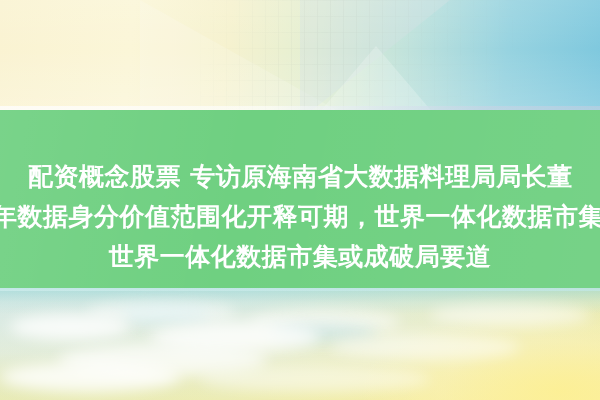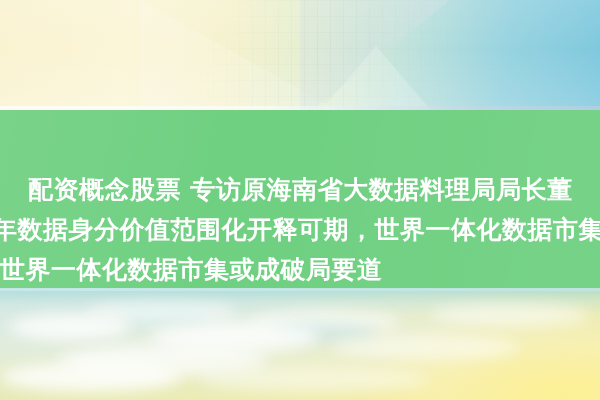--- a/index.html
+++ b/index.html
@@ -101,36 +101,36 @@
   .green-band::before {
     content: "";
     position: absolute; inset: 0;
     background: linear-gradient(100deg, rgba(255,255,255,0.07) 0%, rgba(255,255,255,0.00) 40%, rgba(255,255,255,0.05) 100%);
   }
 
   .headline {
     position: absolute;
     left: 0; top: 0;
     width: 600px;
-    padding-top: 60px;
+    padding-top: 47px;
     box-sizing: border-box;
     color: #ffffff;
     font-weight: bold;
     font-size: 25px;
     line-height: 40px;
     letter-spacing: 0.5px;
     white-space: nowrap;
   }
   .hl-line {
     display: block;
     white-space: nowrap;
   }
   .hl-line-1 { padding-left: 28px; }
   .hl-line-2 { padding-left: 0px; margin-left: -8px; }
-  .hl-line-3 { }
+  .hl-line-3 { text-align: center; }
 
   
   .bottom-zone {
     position: absolute;
     left: 0; top: 288px;
     width: 600px; height: 112px;
     overflow: hidden;
     background:
       linear-gradient(to bottom,
         #dff0ee 0%,

